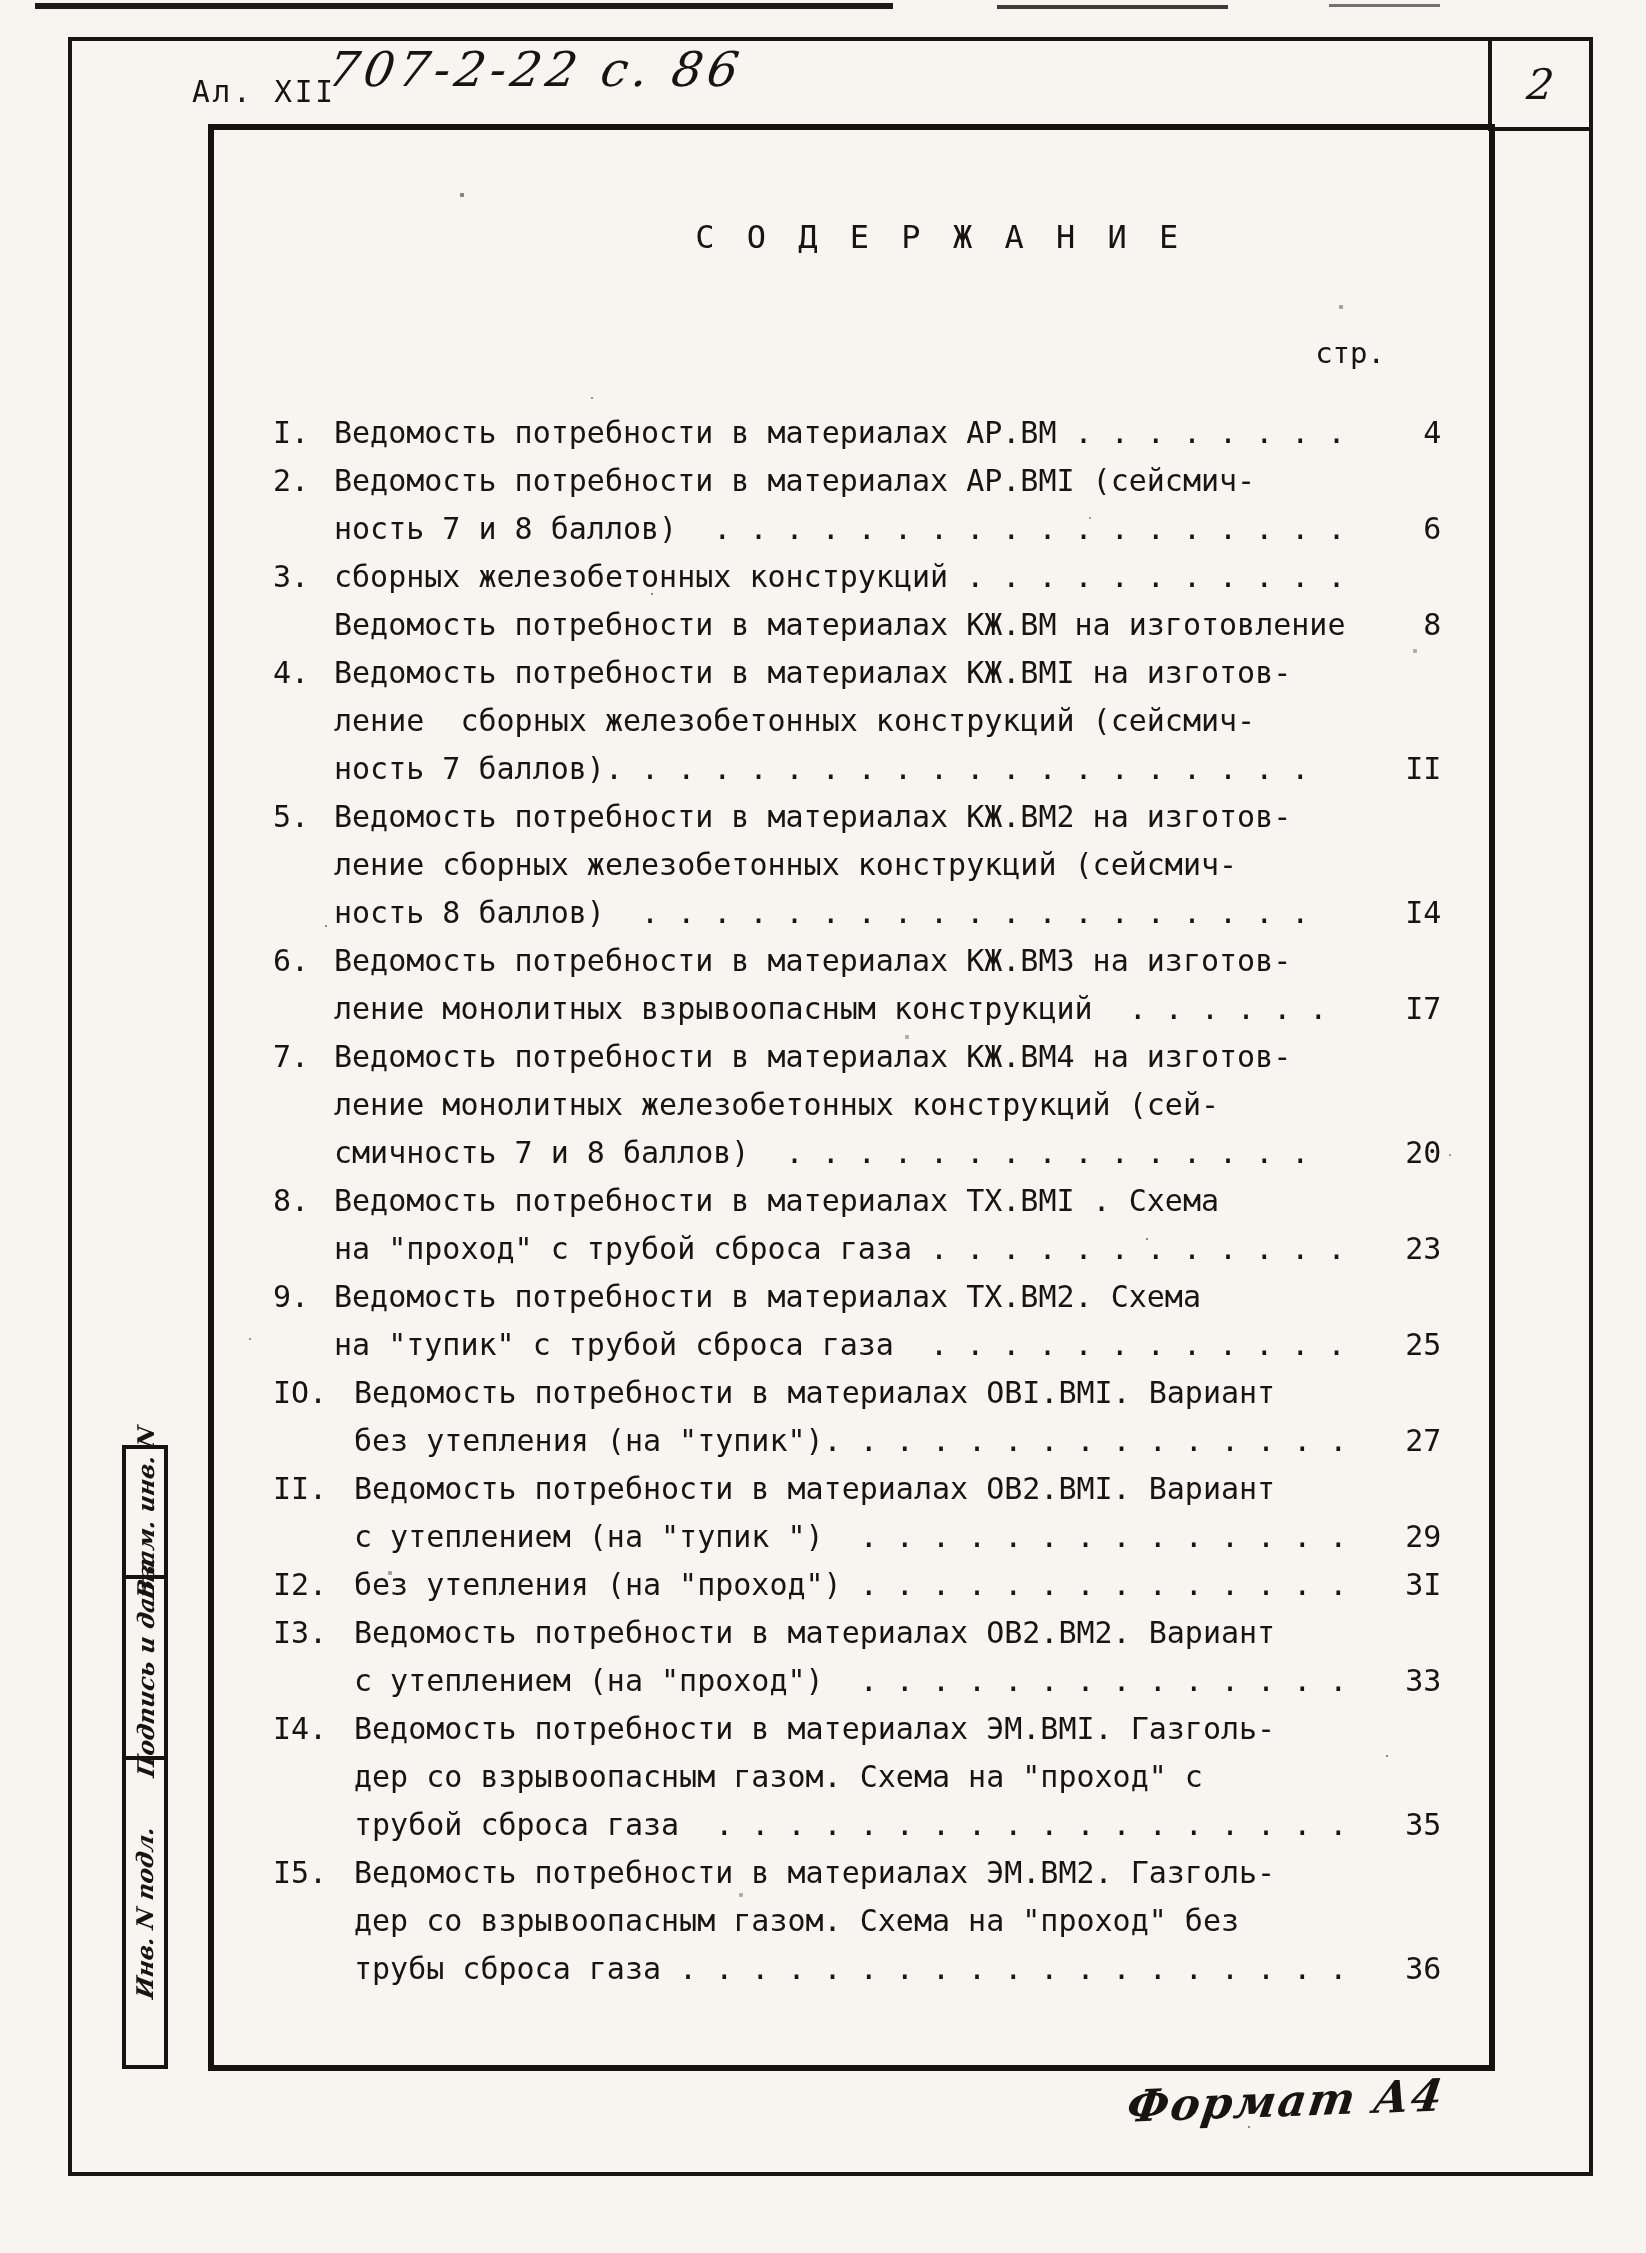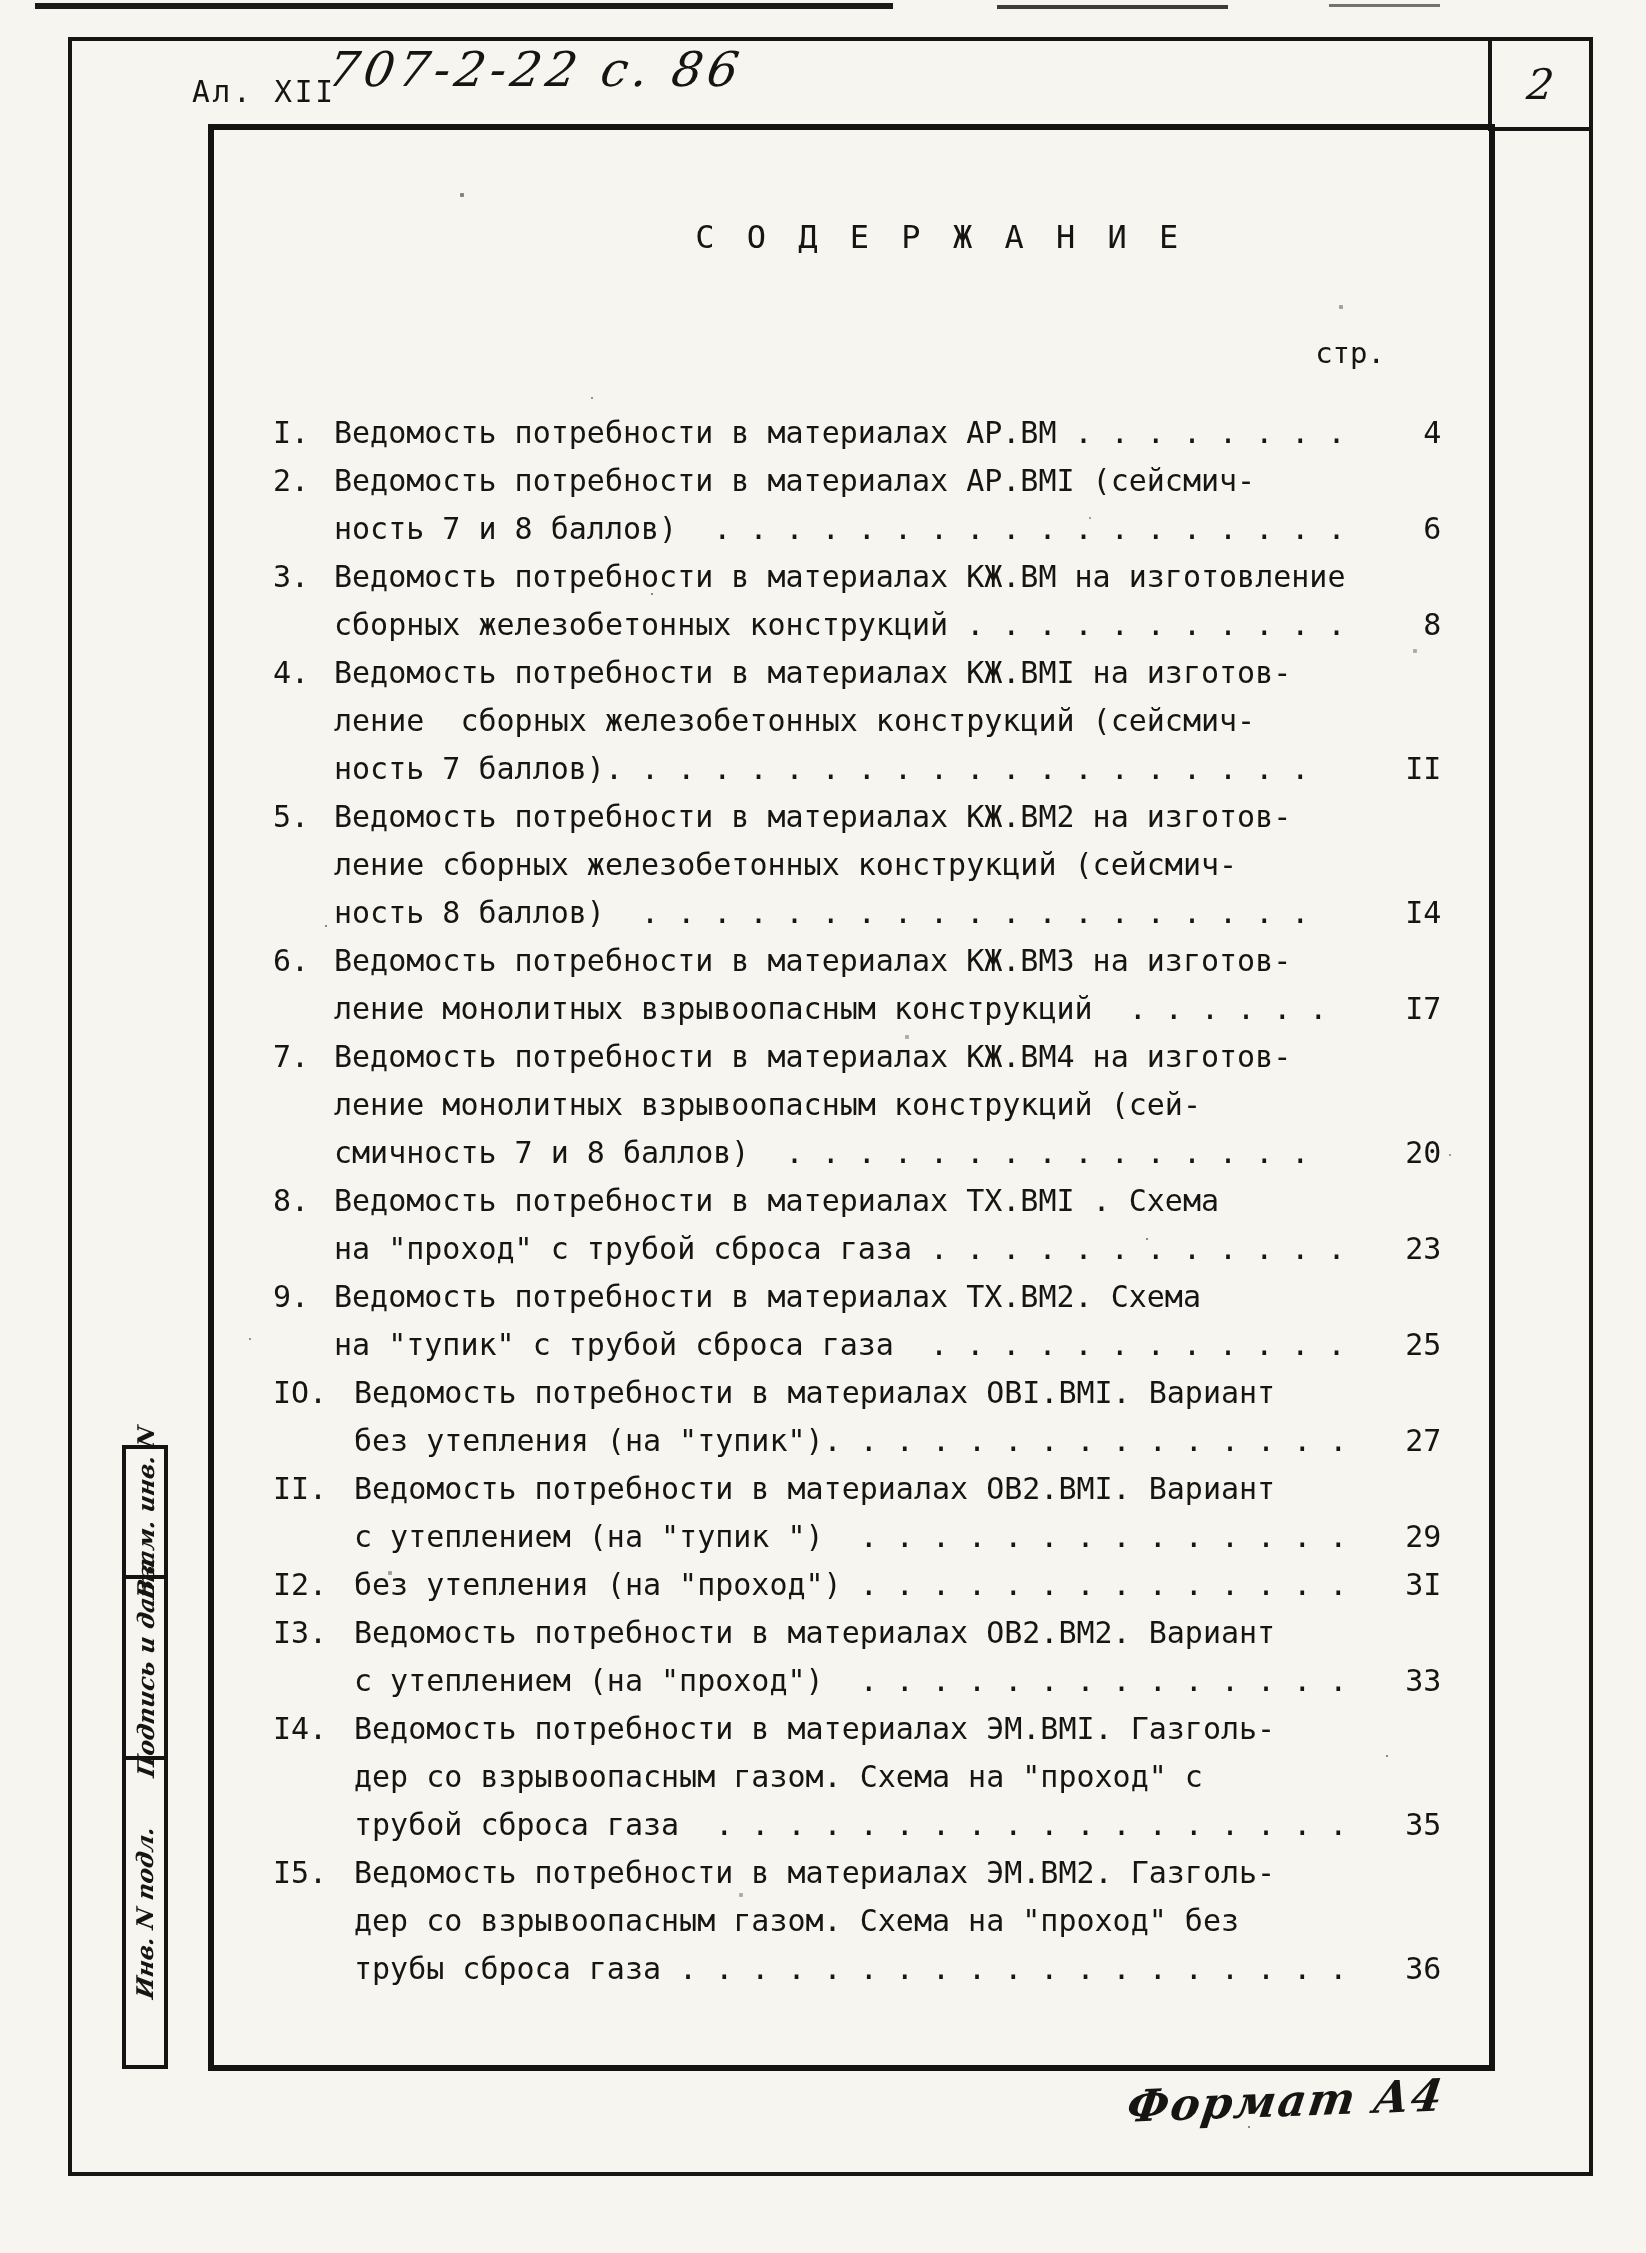--- a/index.html
+++ b/index.html
@@ -103,22 +103,22 @@
     <span class="num">2.</span>
     <div class="lines">
           <div class="toc-line">Ведомость потребности в материалах АР.ВМI (сейсмич-</div>
           <div class="toc-line">ность 7 и 8 баллов)  . . . . . . . . . . . . . . . . . .</div>
         </div>
     <span class="pg">6</span>
   </div>
       <div class="toc-item">
     <span class="num">3.</span>
     <div class="lines">
+          <div class="toc-line">сборных железобетонных конструкций . . . . . . . . . . .</div>
           <div class="toc-line">Ведомость потребности в материалах КЖ.ВМ на изготовление</div>
-          <div class="toc-line">сборных железобетонных конструкций . . . . . . . . . . .</div>
         </div>
     <span class="pg">8</span>
   </div>
       <div class="toc-item">
     <span class="num">4.</span>
     <div class="lines">
           <div class="toc-line">Ведомость потребности в материалах КЖ.ВМI на изготов-</div>
           <div class="toc-line">ление  сборных железобетонных конструкций (сейсмич-</div>
           <div class="toc-line">ность 7 баллов). . . . . . . . . . . . . . . . . . . .</div>
         </div>
@@ -138,21 +138,21 @@
     <div class="lines">
           <div class="toc-line">Ведомость потребности в материалах КЖ.ВМ3 на изготов-</div>
           <div class="toc-line">ление монолитных взрывоопасным конструкций  . . . . . .</div>
         </div>
     <span class="pg">I7</span>
   </div>
       <div class="toc-item">
     <span class="num">7.</span>
     <div class="lines">
           <div class="toc-line">Ведомость потребности в материалах КЖ.ВМ4 на изготов-</div>
-          <div class="toc-line">ление монолитных взрывоопасным конструкций (сей-</div>
+          <div class="toc-line">ление монолитных железобетонных конструкций (сей-</div>
           <div class="toc-line">смичность 7 и 8 баллов)  . . . . . . . . . . . . . . .</div>
         </div>
     <span class="pg">20</span>
   </div>
       <div class="toc-item">
     <span class="num">8.</span>
     <div class="lines">
           <div class="toc-line">Ведомость потребности в материалах ТХ.ВМI . Схема</div>
           <div class="toc-line">на "проход" с трубой сброса газа . . . . . . . . . . . .</div>
         </div>

